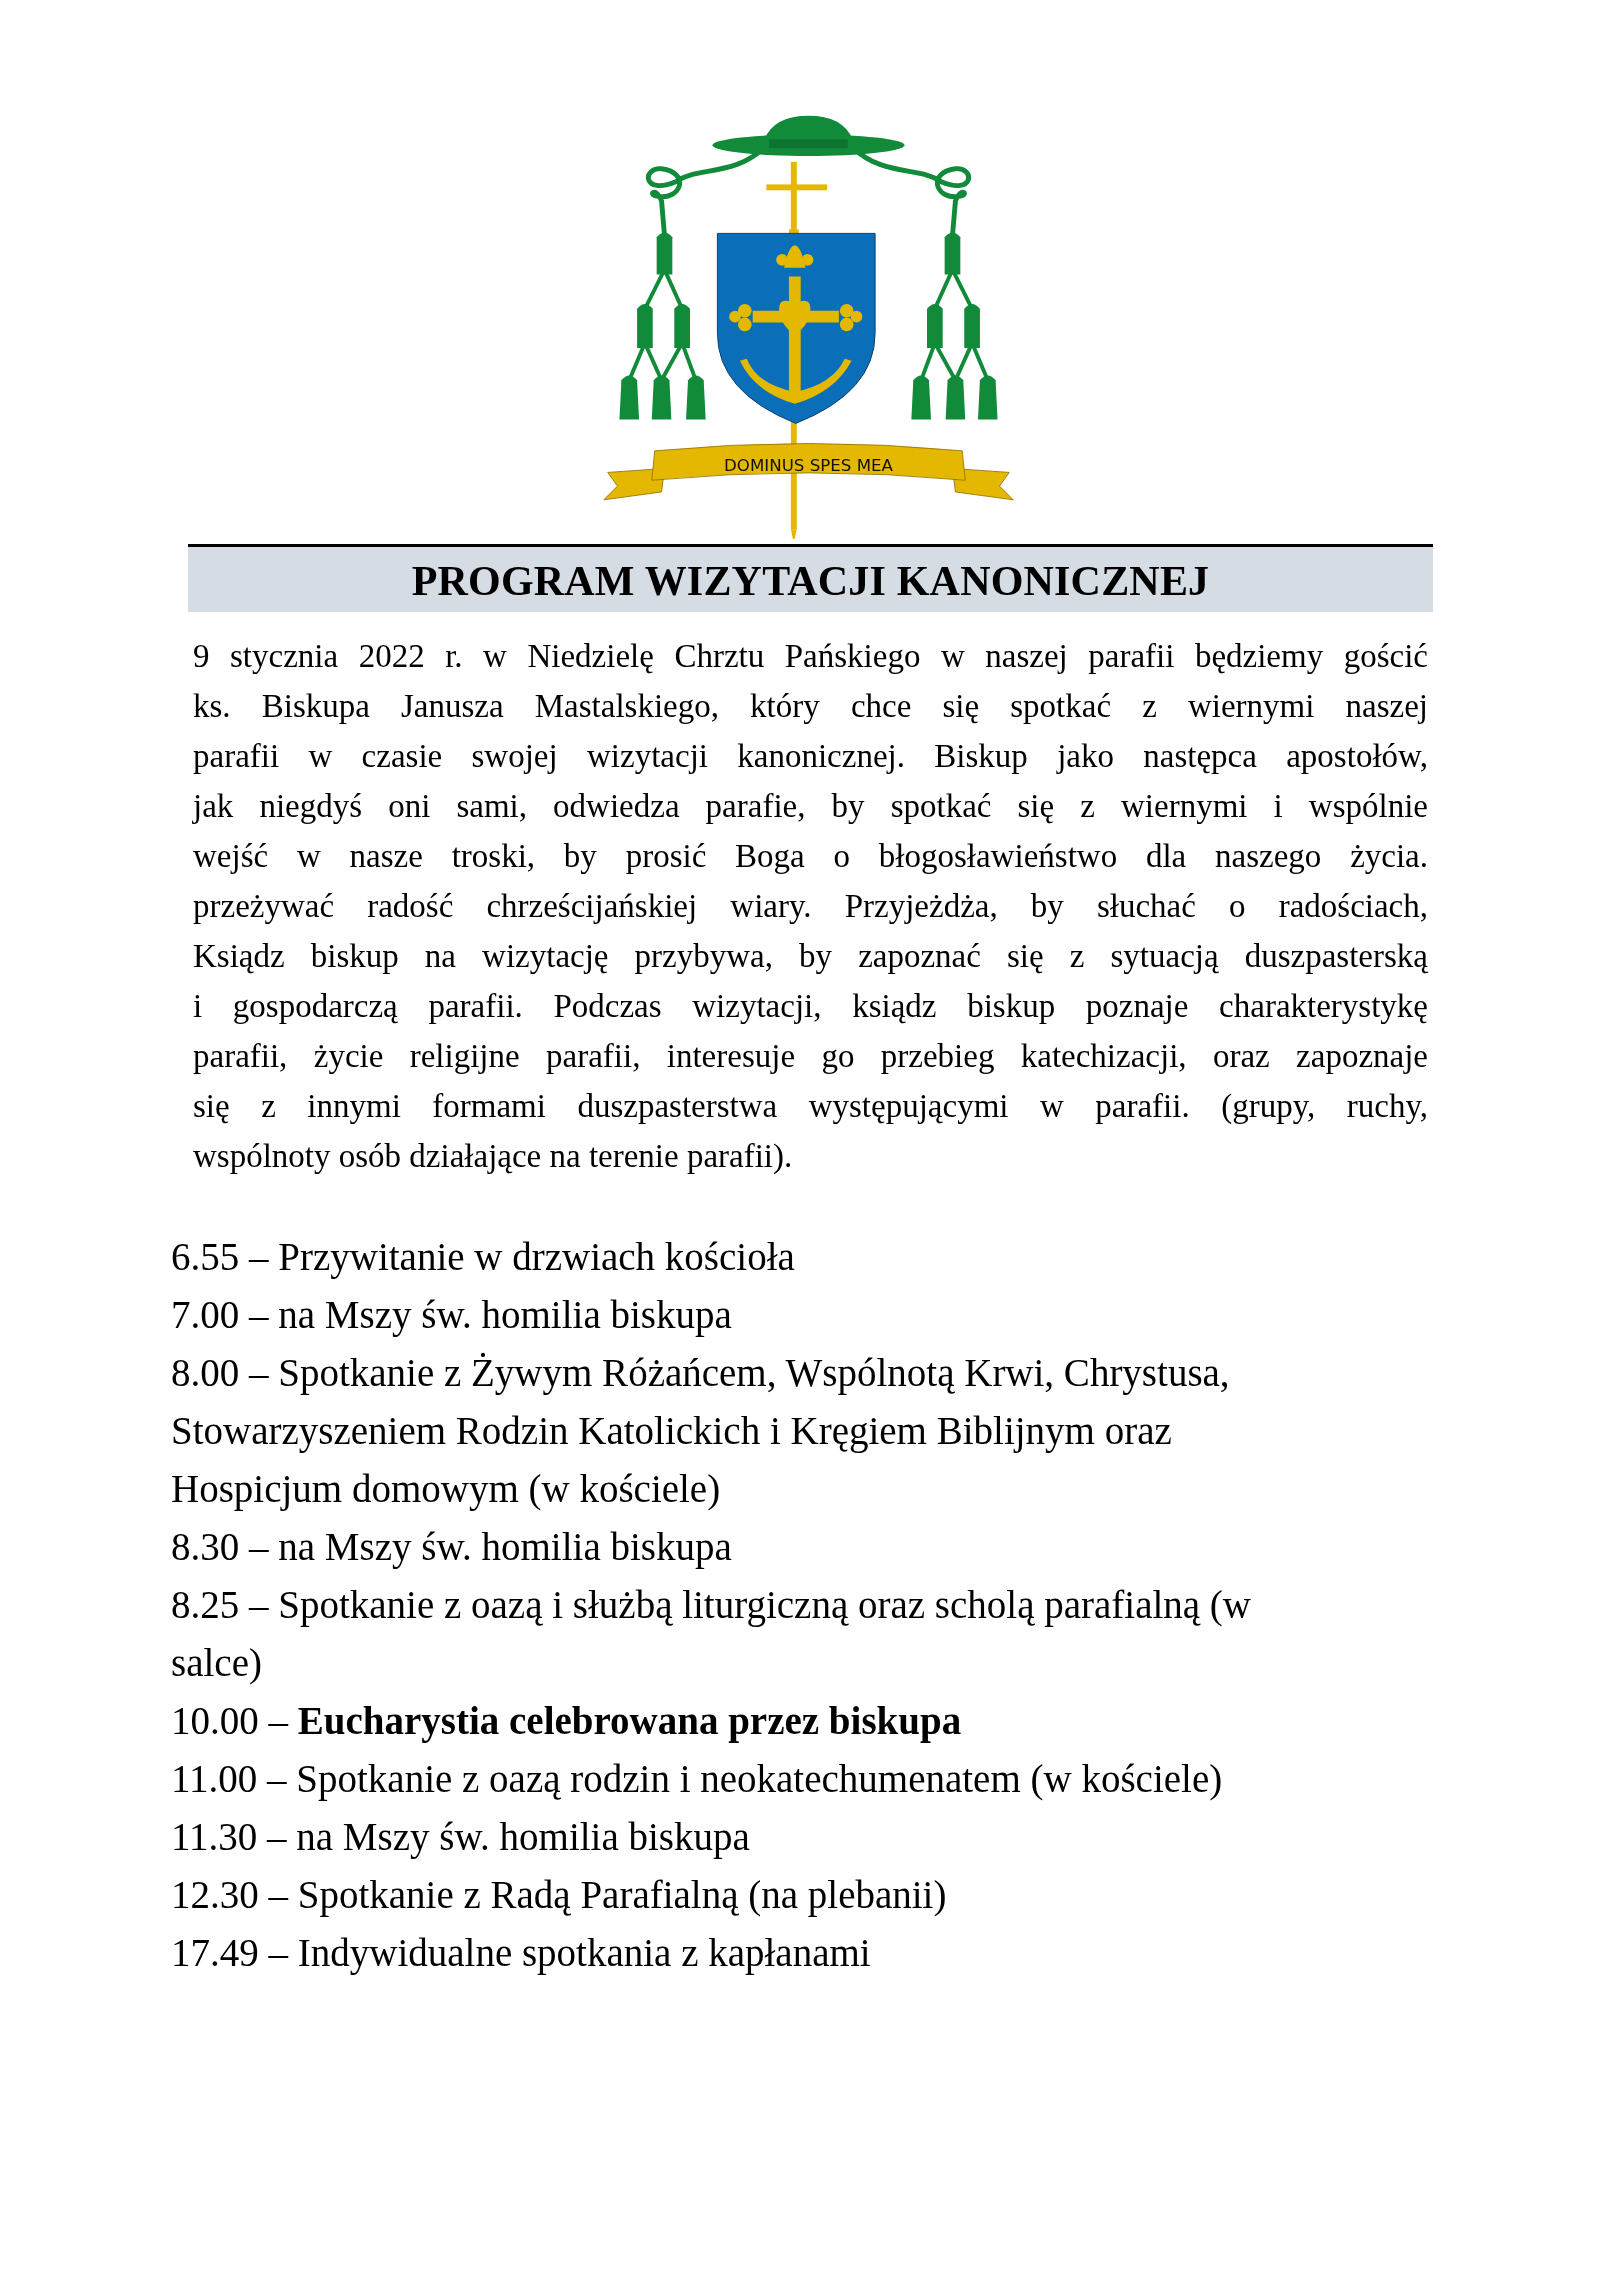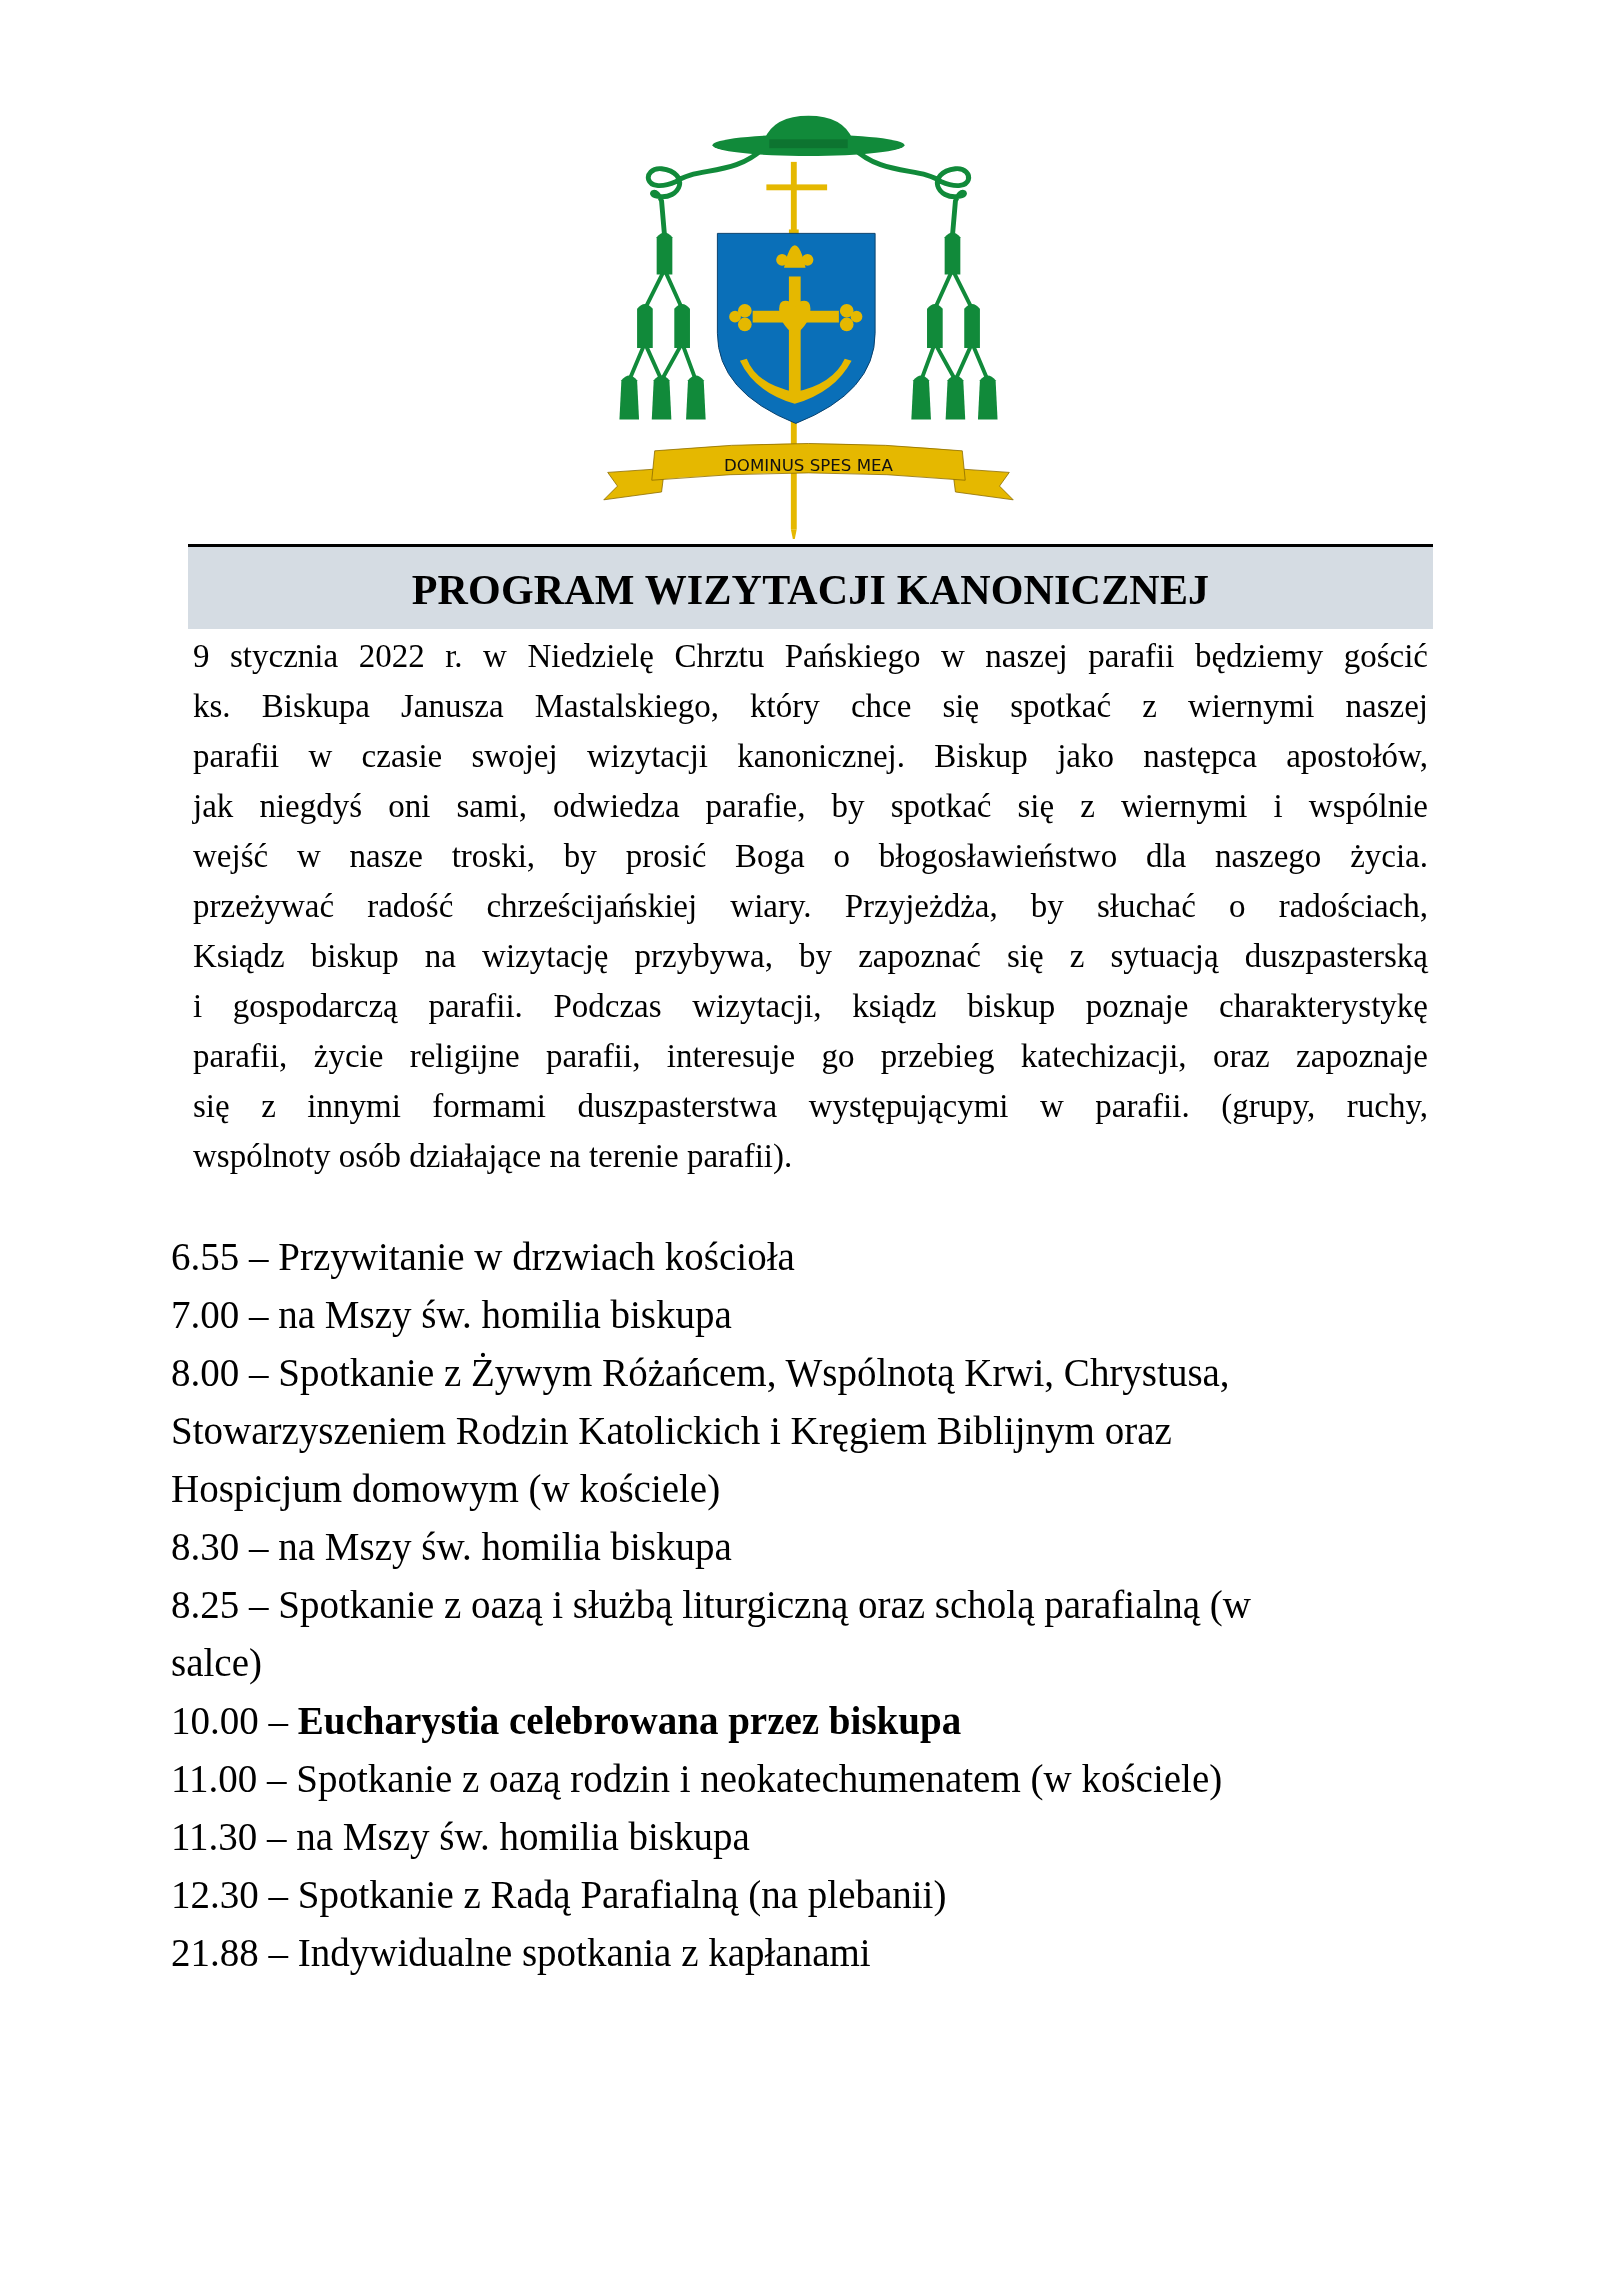--- a/index.html
+++ b/index.html
@@ -2,21 +2,21 @@
 <html><head>
 <meta charset="utf-8">
 <style>
   html, body { margin: 0; padding: 0; background: #ffffff; }
   body { width: 1621px; height: 2293px; position: relative; overflow: hidden;
          font-family: "Liberation Serif", "DejaVu Serif", serif; color: #000; }
 
   .coat { position: absolute; left: 588px; top: 108px; width: 441px; height: 431px; }
   .coat svg { width: 441px; height: 431px; display: block; }
 
-  .title-bar { position: absolute; left: 188px; top: 544px; width: 1245px; height: 85px;
+  .title-bar { position: absolute; left: 188px; top: 544px; width: 1245px; height: 68px;
                background: #d5dce3; border-top: 3.9px solid #000; box-sizing: border-box;
                display: flex; align-items: center; justify-content: center; }
   .title-bar h1 { margin: 0; font-size: 42px; font-weight: bold; letter-spacing: 0.2px;
                   font-family: "Liberation Serif", serif; line-height: 1; padding-top: 3.9px; }
 
   .intro { position: absolute; left: 193px; top: 631px; width: 1235px;
            font-size: 33px; line-height: 50px; text-align: justify; margin: 0; }
   .intro span { display: block; text-align: justify; text-align-last: justify; white-space: nowrap; }
   .intro span.last { text-align-last: left; }
 
@@ -117,15 +117,15 @@
   <li><span>8.00</span><span> – </span><span class="txt">Spotkanie z Żywym Różańcem, Wspólnotą Krwi, Chrystusa,</span></li>
   <li><span class="txt">Stowarzyszeniem Rodzin Katolickich i Kręgiem Biblijnym oraz</span></li>
   <li><span class="txt">Hospicjum domowym (w kościele)</span></li>
   <li><span>8.30</span><span> – </span><span class="txt">na Mszy św. homilia biskupa</span></li>
   <li><span>8.25</span><span> – </span><span class="txt">Spotkanie z oazą i służbą liturgiczną oraz scholą parafialną (w</span></li>
   <li><span class="txt">salce)</span></li>
   <li><span>10.00</span><span> – </span><span class="txt bold">Eucharystia celebrowana przez biskupa</span></li>
   <li><span>11.00</span><span> – </span><span class="txt">Spotkanie z oazą rodzin i neokatechumenatem (w kościele)</span></li>
   <li><span>11.30</span><span> – </span><span class="txt">na Mszy św. homilia biskupa</span></li>
   <li><span>12.30</span><span> – </span><span class="txt">Spotkanie z Radą Parafialną (na plebanii)</span></li>
-  <li><span>21.88</span><span> – </span><span class="txt">Indywidualne spotkania z kapłanami</span></li>
+  <li><span>17.49</span><span> – </span><span class="txt">Indywidualne spotkania z kapłanami</span></li>
 </ul>
 
 
 </body></html>

